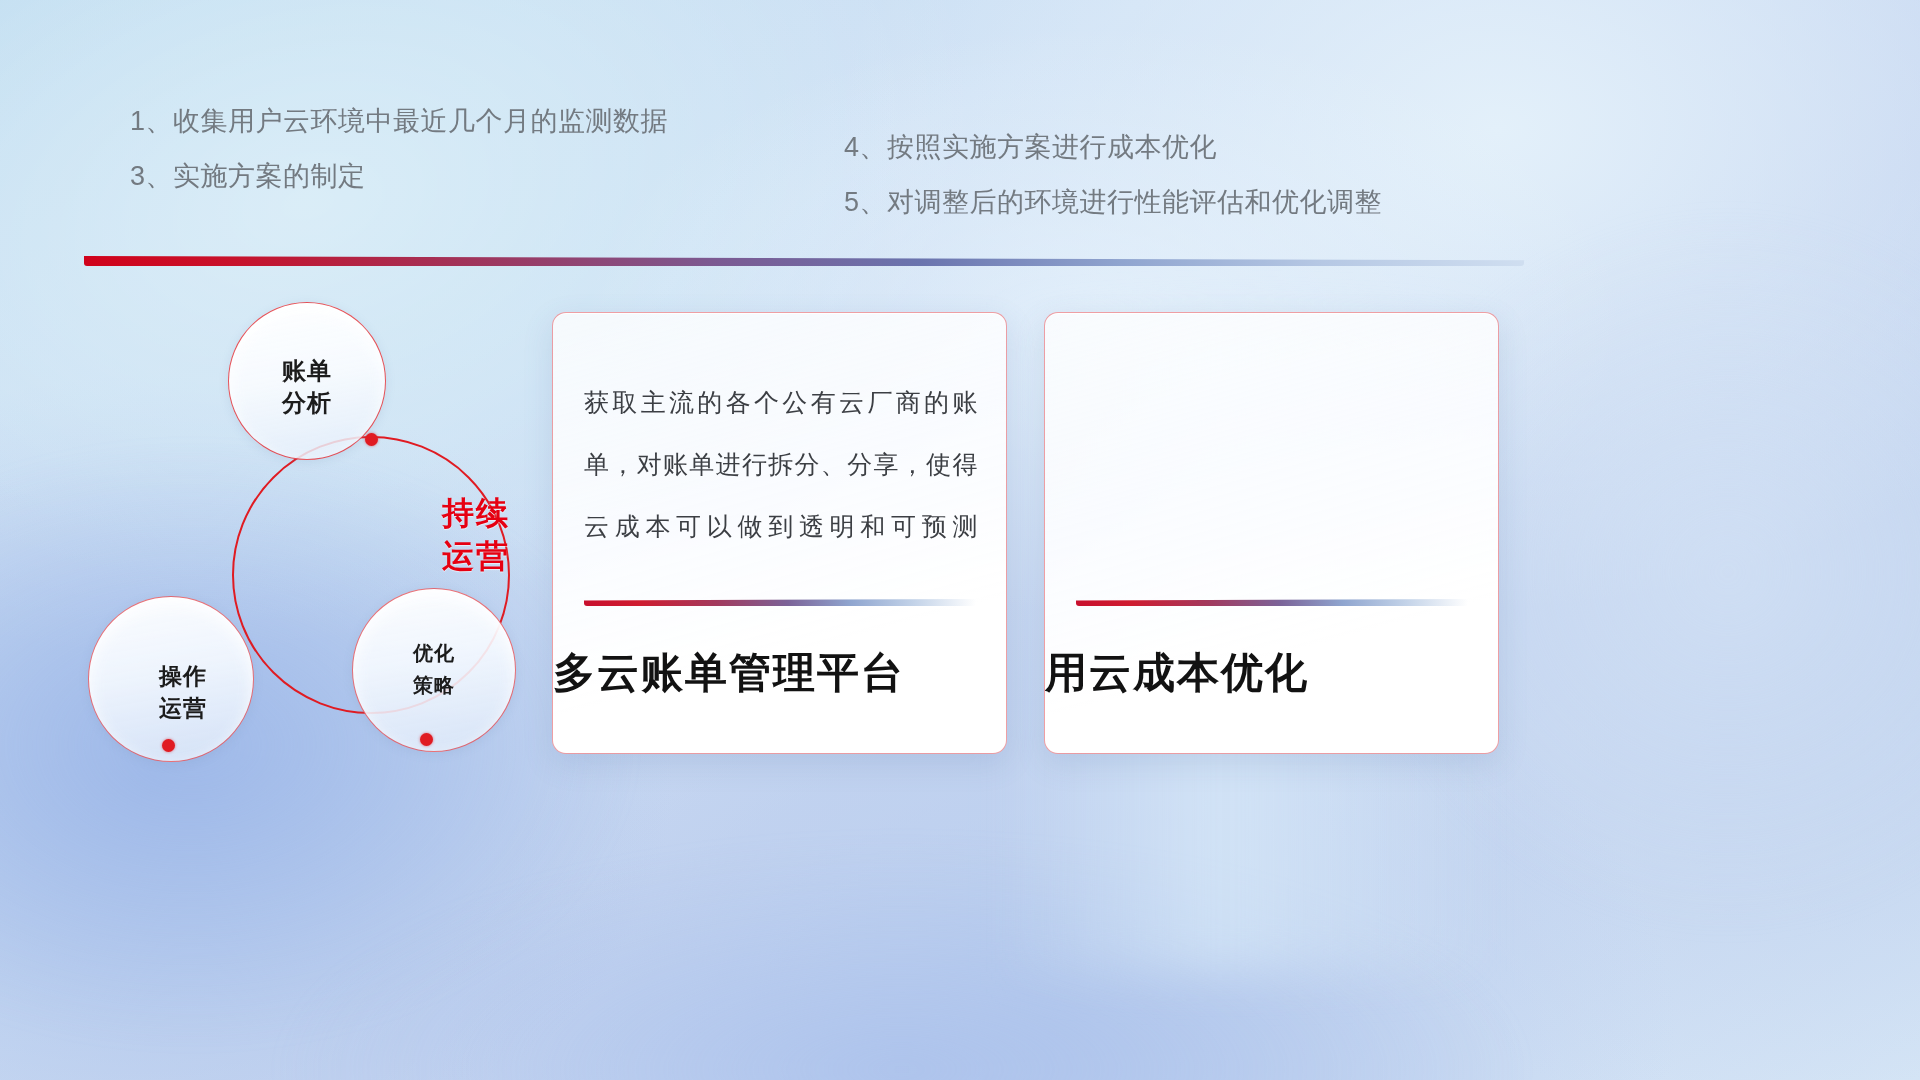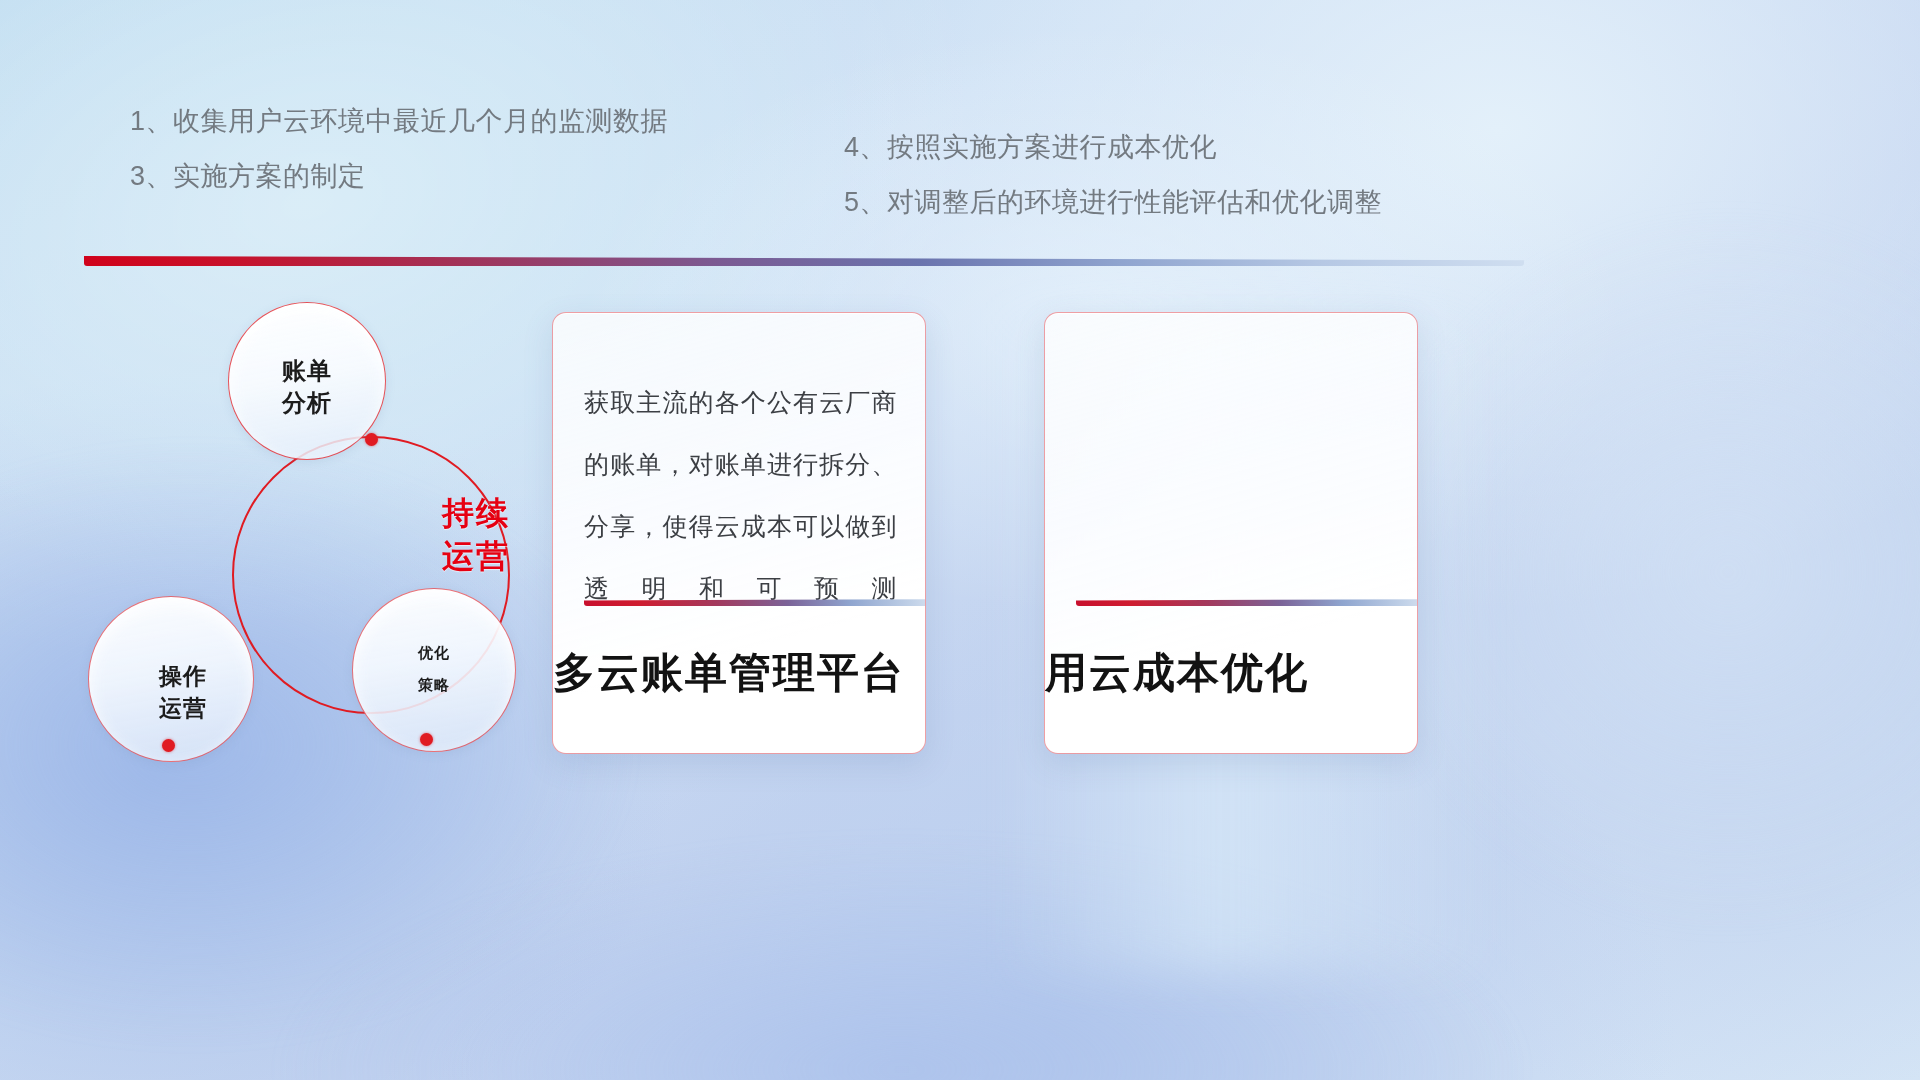--- a/index.html
+++ b/index.html
@@ -106,41 +106,41 @@
     box-shadow:inset 0 6px 16px rgba(255,255,255,.9), 0 2px 10px rgba(120,150,190,.18);
   }
 
   .node-label {
     position:absolute; text-align:center; width:100%;
     font-size:24px; line-height:32px; font-weight:bold;
     color:#1c1c1c; letter-spacing:1px;
   }
   .circ-top .node-label { top:44px;margin-top:8px; }
   .circ-bl  .node-label { top:63px; font-size:23px;padding-left:24px; }
-  .circ-br  .node-label { top:48px; font-size:15px; }
+  .circ-br  .node-label { top:48px; font-size:20px; }
 
   .venn-center {
     position:absolute; left:152px; top:196px; width:278px;
     text-align:right;
     font-size:32px; line-height:43px; font-weight:bold;
     color:#e60012; letter-spacing:2px;
     text-shadow:0 1px 1px rgba(255,255,255,.6);
   }
 
   .dot {
     position:absolute; width:13px; height:13px; border-radius:50%;
     background:#e01b22; box-shadow:0 0 3px rgba(224,27,34,.6);
   }
   .dot-top { left:285px; top:137px; }
   .dot-bl  { left:82px;  top:443px; }
   .dot-br  { left:340px; top:437px; }
 
   
   .card {
-    position:absolute; top:312px; width:374px; height:442px;
+    position:absolute; top:312px; width:455px; height:442px;
     border-radius:14px;
     border:1.4px solid rgba(224,80,90,.55);
     background:linear-gradient(165deg, rgba(255,255,255,.78) 0%, rgba(252,253,255,.93) 38%, #ffffff 72%, #ffffff 100%);
     box-shadow:0 10px 30px rgba(90,120,170,.16), inset 0 1px 0 rgba(255,255,255,.9);
     overflow:hidden;
   }
   #card-1 { left:552px; }
   #card-2 { left:1044px; }
 
   .card-body {

